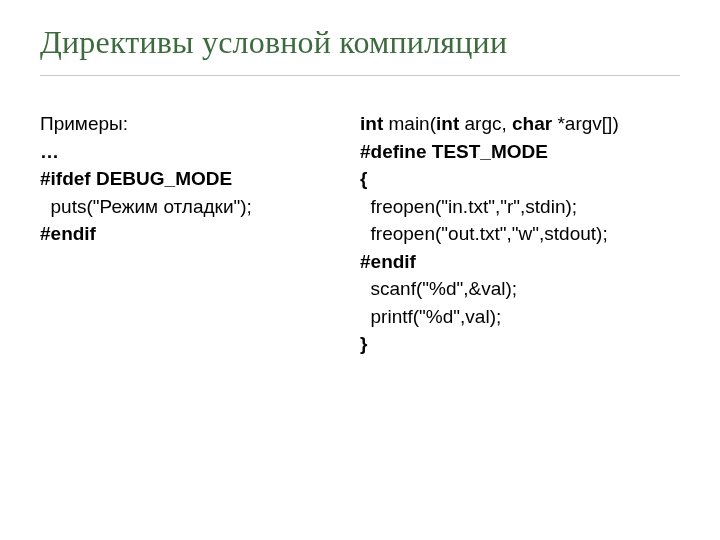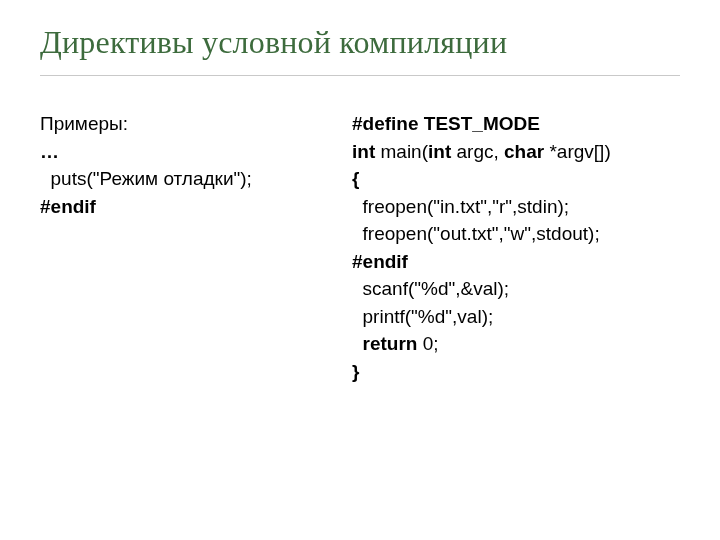--- a/index.html
+++ b/index.html
@@ -23,21 +23,21 @@
     color: #3d6b3d;
     font-weight: normal;
     padding-bottom: 14px;
     border-bottom: 1px solid #c9c9c9;
     margin-bottom: 34px;
     letter-spacing: 0.2px;
   }
   .cols {
     display: flex;
     flex-direction: row;
-    gap: 12px;
+    gap: 20px;
   }
   .col-left {
     width: 300px;
     flex: 0 0 300px;
   }
   .col-right {
     flex: 1;
   }
   .line {
     font-size: 19px;
@@ -51,31 +51,31 @@
 <body>
 
 <div class="slide">
   <div class="title">Директивы условной компиляции</div>
 
   <div class="cols">
 
     <div class="col-left">
       <div class="line">Примеры:</div>
       <div class="line b">…</div>
+      <div class="line b">#ifdef DEBUG_MODE</div>
       <div class="line">  puts("Режим отладки");</div>
       <div class="line b">#endif</div>
     </div>
 
     <div class="col-right">
+      <div class="line"><span class="b">int</span><span> main(</span><span class="b">int</span><span> argc, </span><span class="b">char</span><span> *argv[])</span></div>
       <div class="line"><span class="b">#define TEST_MODE</span></div>
-      <div class="line"><span class="b">int</span><span> main(</span><span class="b">int</span><span> argc, </span><span class="b">char</span><span> *argv[])</span></div>
       <div class="line b">{</div>
       <div class="line">  freopen("in.txt","r",stdin);</div>
       <div class="line">  freopen("out.txt","w",stdout);</div>
       <div class="line b">#endif</div>
       <div class="line">  scanf("%d",&amp;val);</div>
       <div class="line">  printf("%d",val);</div>
-      <div class="line"><span class="b">  return</span><span> 0;</span></div>
       <div class="line b">}</div>
     </div>
 
   </div>
 </div>
 
 </body></html>

